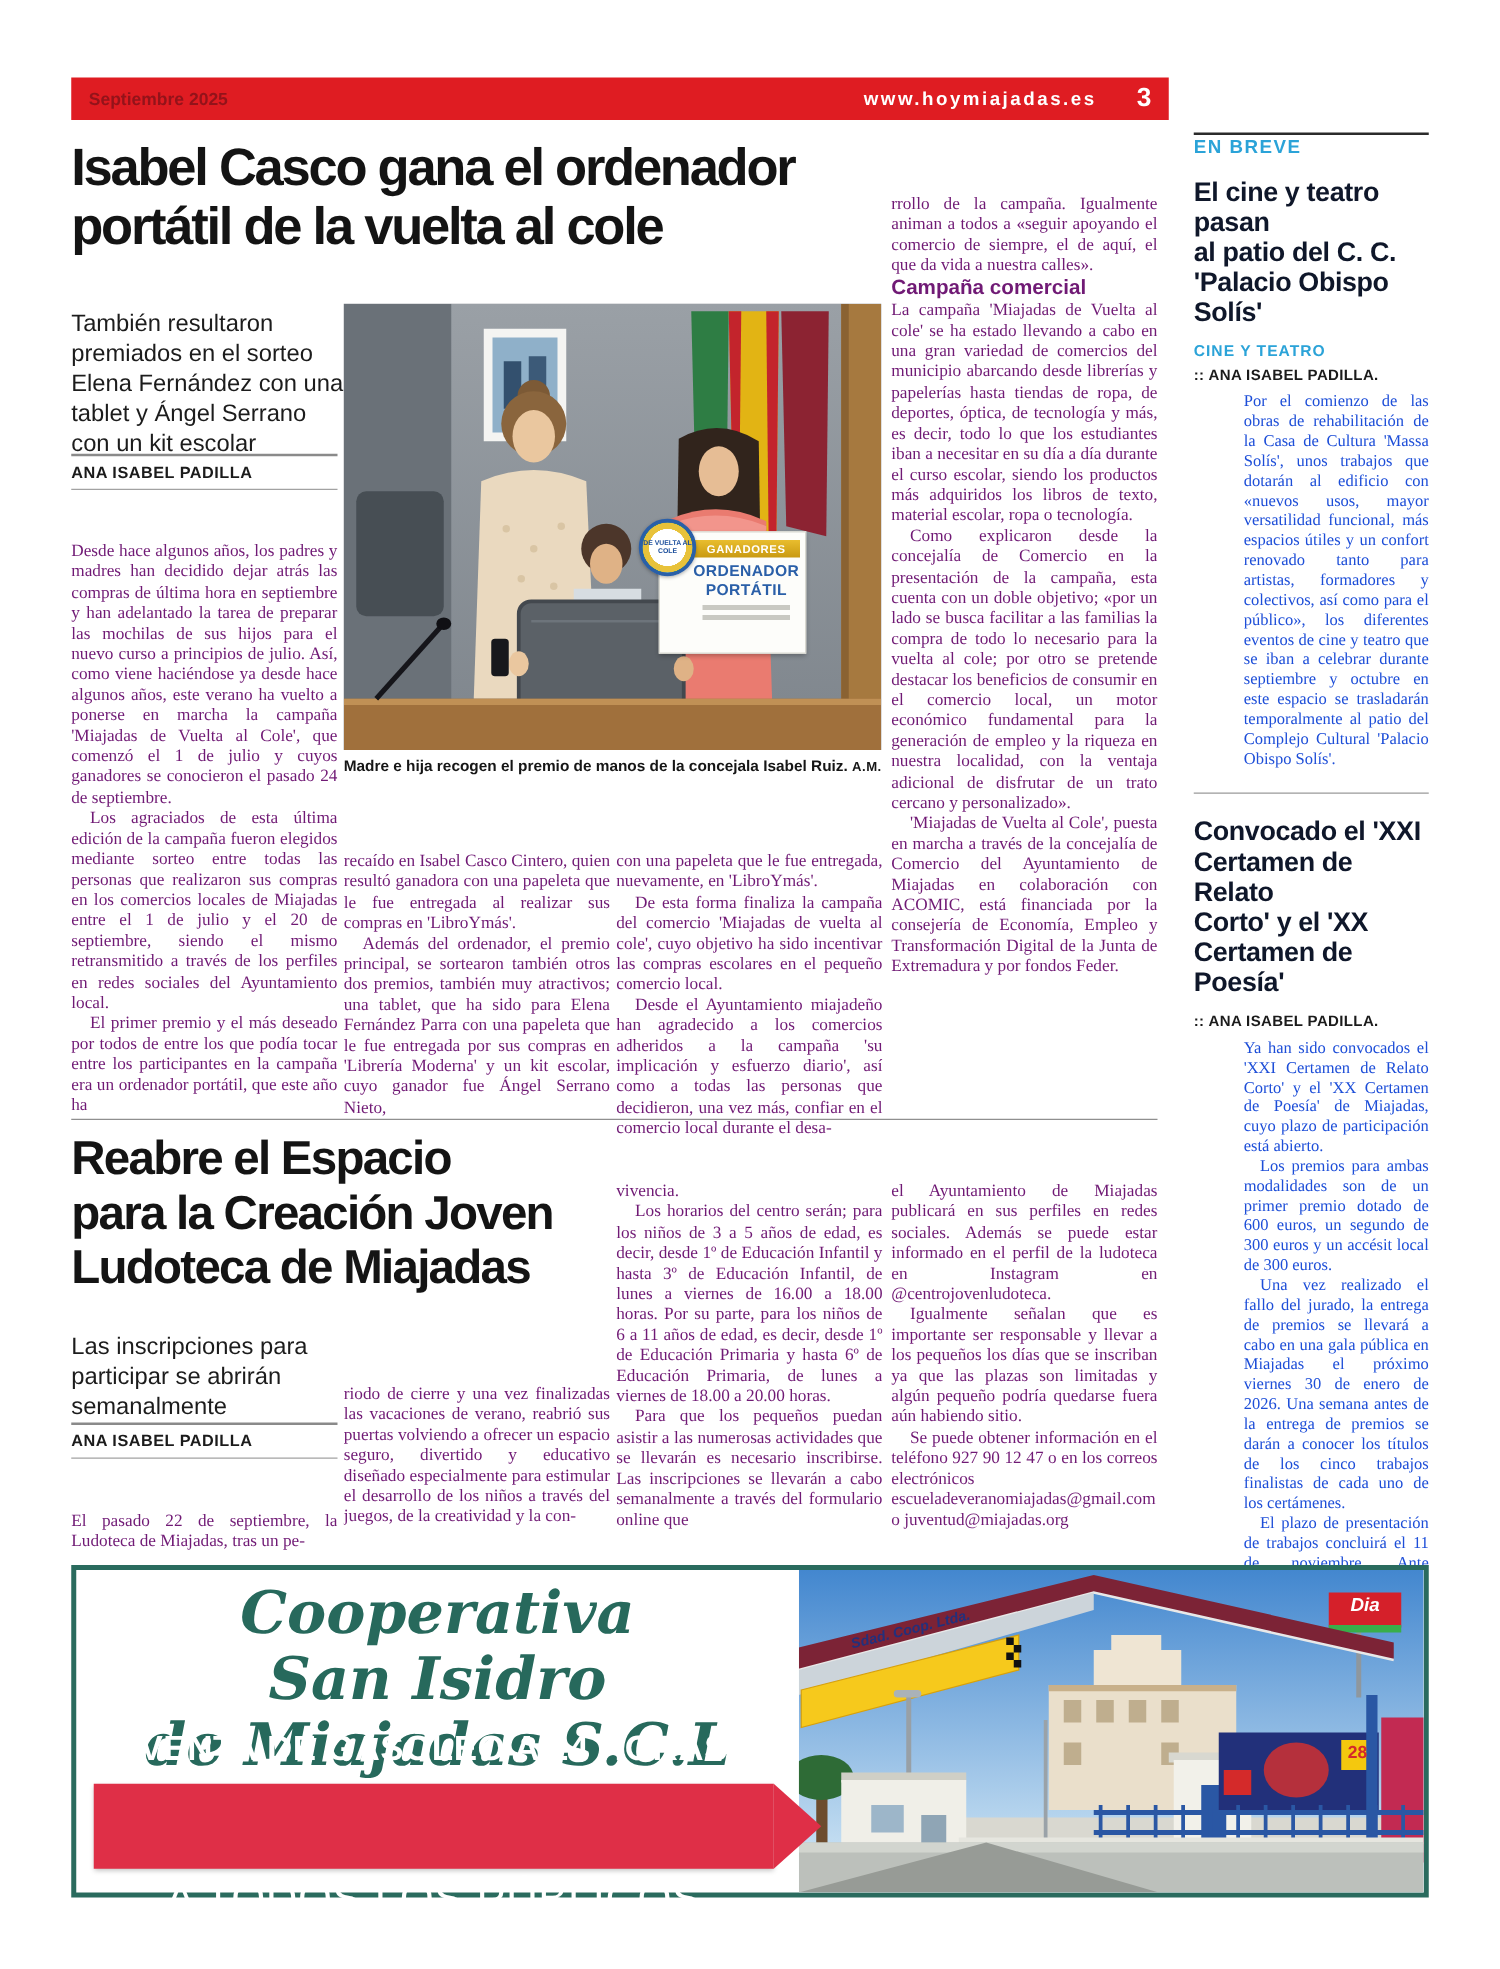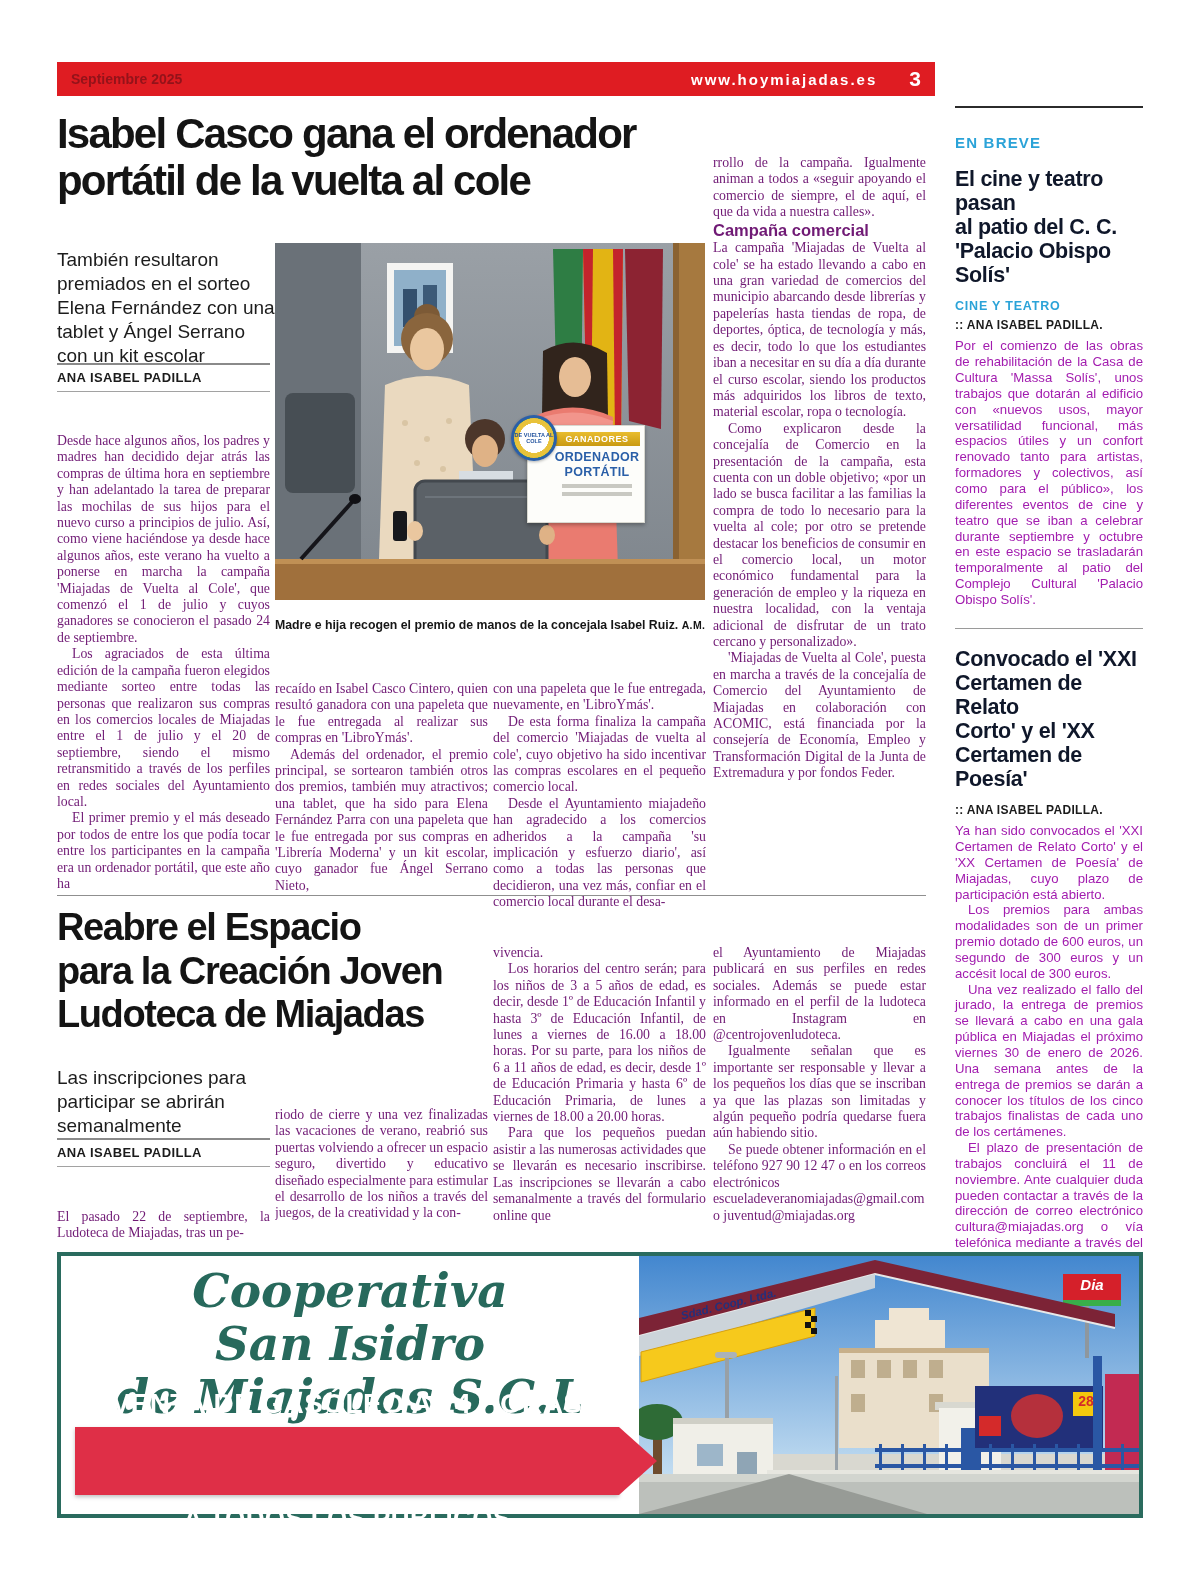--- a/index.html
+++ b/index.html
@@ -43,63 +43,63 @@
   .a2c3{left:493px;top:906px;height:308px;}
   .a2c4{left:713px;top:906px;height:308px;}
   .crosshead{font-family:"Liberation Sans",sans-serif;font-weight:700;font-size:16.5px;
              margin:8px 0 3px;text-align:left;text-indent:0;}
 
   .divider-main{left:57px;top:895px;width:869px;height:1px;background:#8f8f8f;}
 
   
   .photo1{left:275px;top:243px;width:430px;height:357px;overflow:hidden;background:#868d93;}
   .caption{left:275px;top:606px;width:440px;font-size:12.3px;font-weight:700;color:#161616;
-           white-space:nowrap;margin-top:12px;}
+           white-space:nowrap;}
   .caption .credit{font-size:10.5px;letter-spacing:.4px;}
   .p1card{position:absolute;left:252px;top:182px;width:118px;height:98px;background:#fdfdfa;
           border:1px solid #d8d8d0;box-shadow:0 2px 4px rgba(0,0,0,.3);box-sizing:border-box;
           padding:6px 4px 0 26px;text-align:center;}
   .p1ribbon{background:linear-gradient(#e9bd2e,#c99a12);color:#fff;font-size:9px;font-weight:700;
             letter-spacing:.5px;padding:2px 0;margin-bottom:4px;}
   .p1line{color:#2a5fa8;font-weight:700;font-size:12.5px;letter-spacing:.3px;line-height:1.2;}
   .p1small{height:4px;background:#c9c9c2;margin:4px 8px 0;}
   .p1badge{position:absolute;left:236px;top:172px;width:46px;height:46px;border-radius:50%;
            background:radial-gradient(#fff 52%,#e8c23a 53%,#e8c23a 70%,#3db54a 71%);
            border:3px solid #2a5fa8;box-sizing:border-box;display:flex;align-items:center;
            justify-content:center;text-align:center;font-size:5.5px;font-weight:700;color:#1d4f9c;
            line-height:1.1;box-shadow:0 1px 3px rgba(0,0,0,.3);}
 
   
-  .sidebar{left:955px;top:106px;width:188px;border-top:2px solid #2b2b2b;padding-top:26px;}
+  .sidebar{left:955px;top:106px;width:188px;border-top:2px solid #2b2b2b;padding-top:1px;}
   .enbreve{color:#2ba3d8;font-weight:700;font-size:15px;letter-spacing:1.2px;margin-bottom:16px;}
   .sb-title{font-size:21.5px;line-height:1.12;font-weight:700;letter-spacing:-.3px;color:#0f172a;
             white-space:pre-line;margin-bottom:12px;}
   .kicker{color:#2ba3d8;font-weight:700;font-size:12.5px;letter-spacing:.8px;margin-bottom:5px;}
   .sb-byline{font-weight:700;font-size:12px;letter-spacing:.3px;margin-bottom:6px;}
-  .sb-body{font-family:Liberation Sans, sans-serif;font-size:13.2px;line-height:1.2;
-           text-align:justify;color:#a21caf;}
+  .sb-body{font-family:Liberation Serif, serif;font-size:13.2px;line-height:1.2;
+           text-align:justify;color:#1d4ed8;margin-left:40px;}
   .sb-body p{margin:0;}
   .sb-body p.ind{text-indent:13px;}
   .sb-divider{border:none;border-top:1px solid #9a9a9a;margin:20px 0 18px;}
 
   
   .ad{left:57px;top:1252px;width:1086px;height:266px;border:4px solid #2a6b5e;
       box-sizing:border-box;background:#fff;}
   .ad-left{position:absolute;left:0;top:0;width:578px;height:258px;}
   .ad-name{position:absolute;left:0;top:8px;width:578px;text-align:center;
            font-family:"DejaVu Serif",serif;font-style:italic;font-weight:700;color:#27695c;
            font-size:47px;line-height:1.13;white-space:pre-line;}
   .ad-banner{position:absolute;left:14px;top:171px;width:544px;height:68px;background:#df2f47;
              color:#fff;display:flex;flex-direction:column;align-items:center;justify-content:center;
              z-index:3;box-shadow:0 2px 4px rgba(0,0,0,.25);gap:36px;}
   .ad-banner:after{content:"";position:absolute;left:100%;top:0;width:0;height:0;
              border-top:34px solid transparent;border-bottom:34px solid transparent;
              border-left:38px solid #df2f47;}
   .banner-l1{font-weight:700;font-size:28px;letter-spacing:.4px;line-height:1.15;}
-  .banner-l2{font-weight:700;font-size:26px;letter-spacing:.4px;line-height:1.15;margin-top:48px;}
+  .banner-l2{font-weight:400;font-size:35px;letter-spacing:.4px;line-height:1.15;margin-top:48px;}
   .ad-photo{position:absolute;left:578px;top:0;width:500px;height:258px;overflow:hidden;}
   .dia-text{position:absolute;left:424px;top:20px;width:58px;text-align:center;color:#fff;
             font-weight:700;font-style:italic;font-size:15px;z-index:2;}
   .price-tag{position:absolute;left:434px;top:137px;width:26px;text-align:center;color:#d42a2a;
              font-weight:700;font-size:14px;z-index:2;}
   .coop-sign-text{position:absolute;left:10px;top:62px;width:164px;text-align:center;
              color:#23307c;font-weight:700;font-style:italic;font-size:11.5px;
              transform:rotate(-14deg);transform-origin:left center;z-index:2;white-space:nowrap;}
 </style>
 </head>

